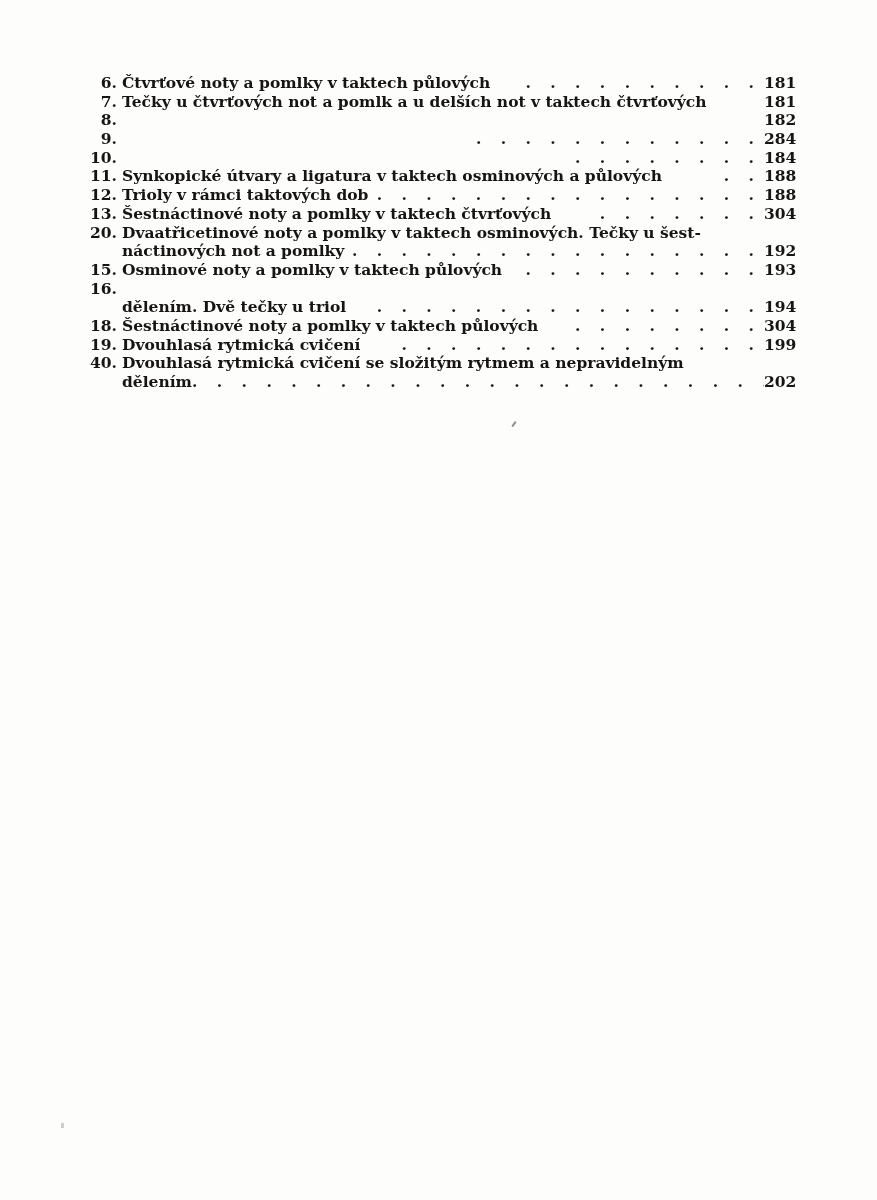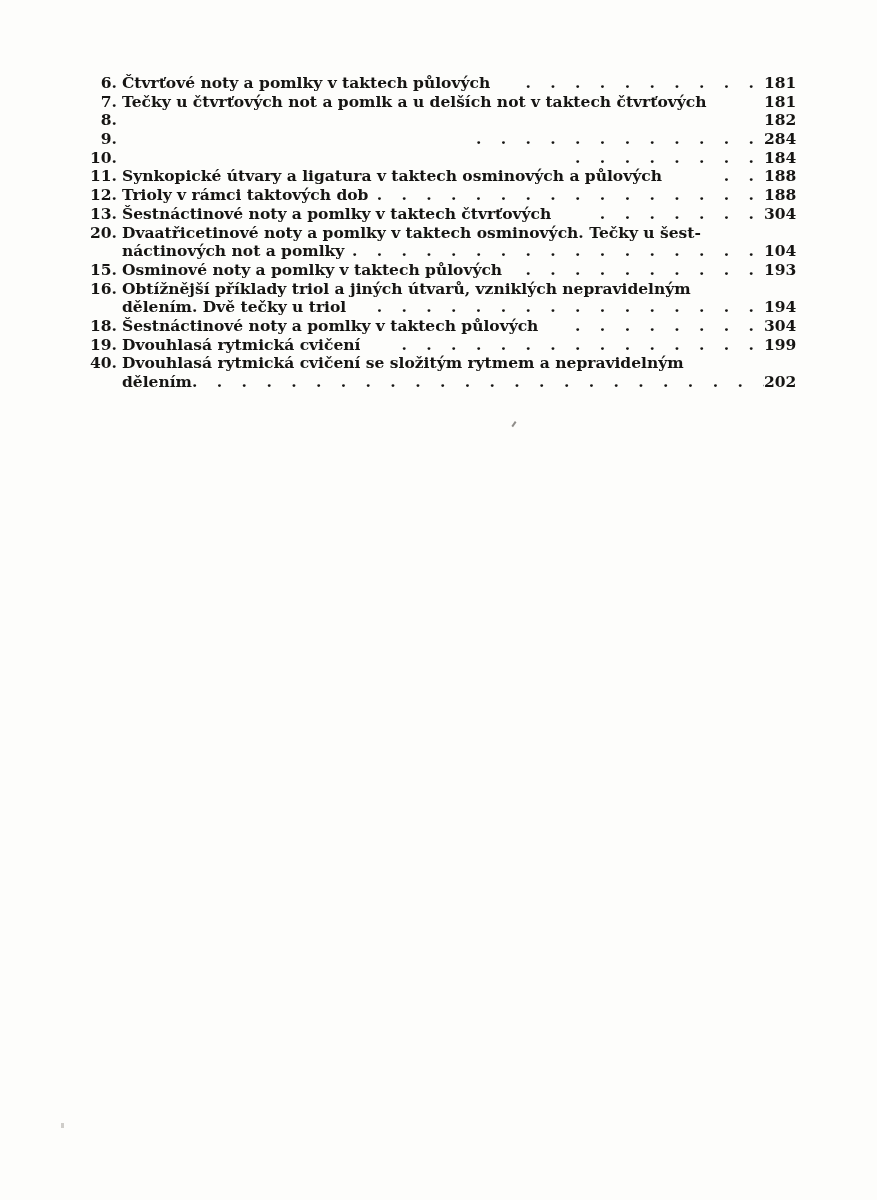--- a/index.html
+++ b/index.html
@@ -138,31 +138,30 @@
       <div class="row">
     <span class="num">20.</span>
     <span class="text">Dvaatřicetinové noty a pomlky v taktech osminových. Tečky u šest-</span>
     <span class="dots"></span>
     <span class="page-num"></span>
   </div>
       <div class="row">
     <span class="num"></span>
     <span class="text">náctinových not a pomlky</span>
     <span class="dots">. . . . . . . . . . . . . . . . .</span>
-    <span class="page-num">104</span>
+    <span class="page-num">192</span>
   </div>
       <div class="row">
     <span class="num">15.</span>
     <span class="text">Osminové noty a pomlky v taktech půlových</span>
     <span class="dots">. . . . . . . . . .</span>
     <span class="page-num">193</span>
   </div>
       <div class="row">
     <span class="num">16.</span>
-    <span class="text">Obtížnější příklady triol a jiných útvarů, vzniklých nepravidelným</span>
     <span class="dots"></span>
     <span class="page-num"></span>
   </div>
       <div class="row">
     <span class="num"></span>
     <span class="text">dělením. Dvě tečky u triol</span>
     <span class="dots">. . . . . . . . . . . . . . . .</span>
     <span class="page-num">194</span>
   </div>
       <div class="row">

